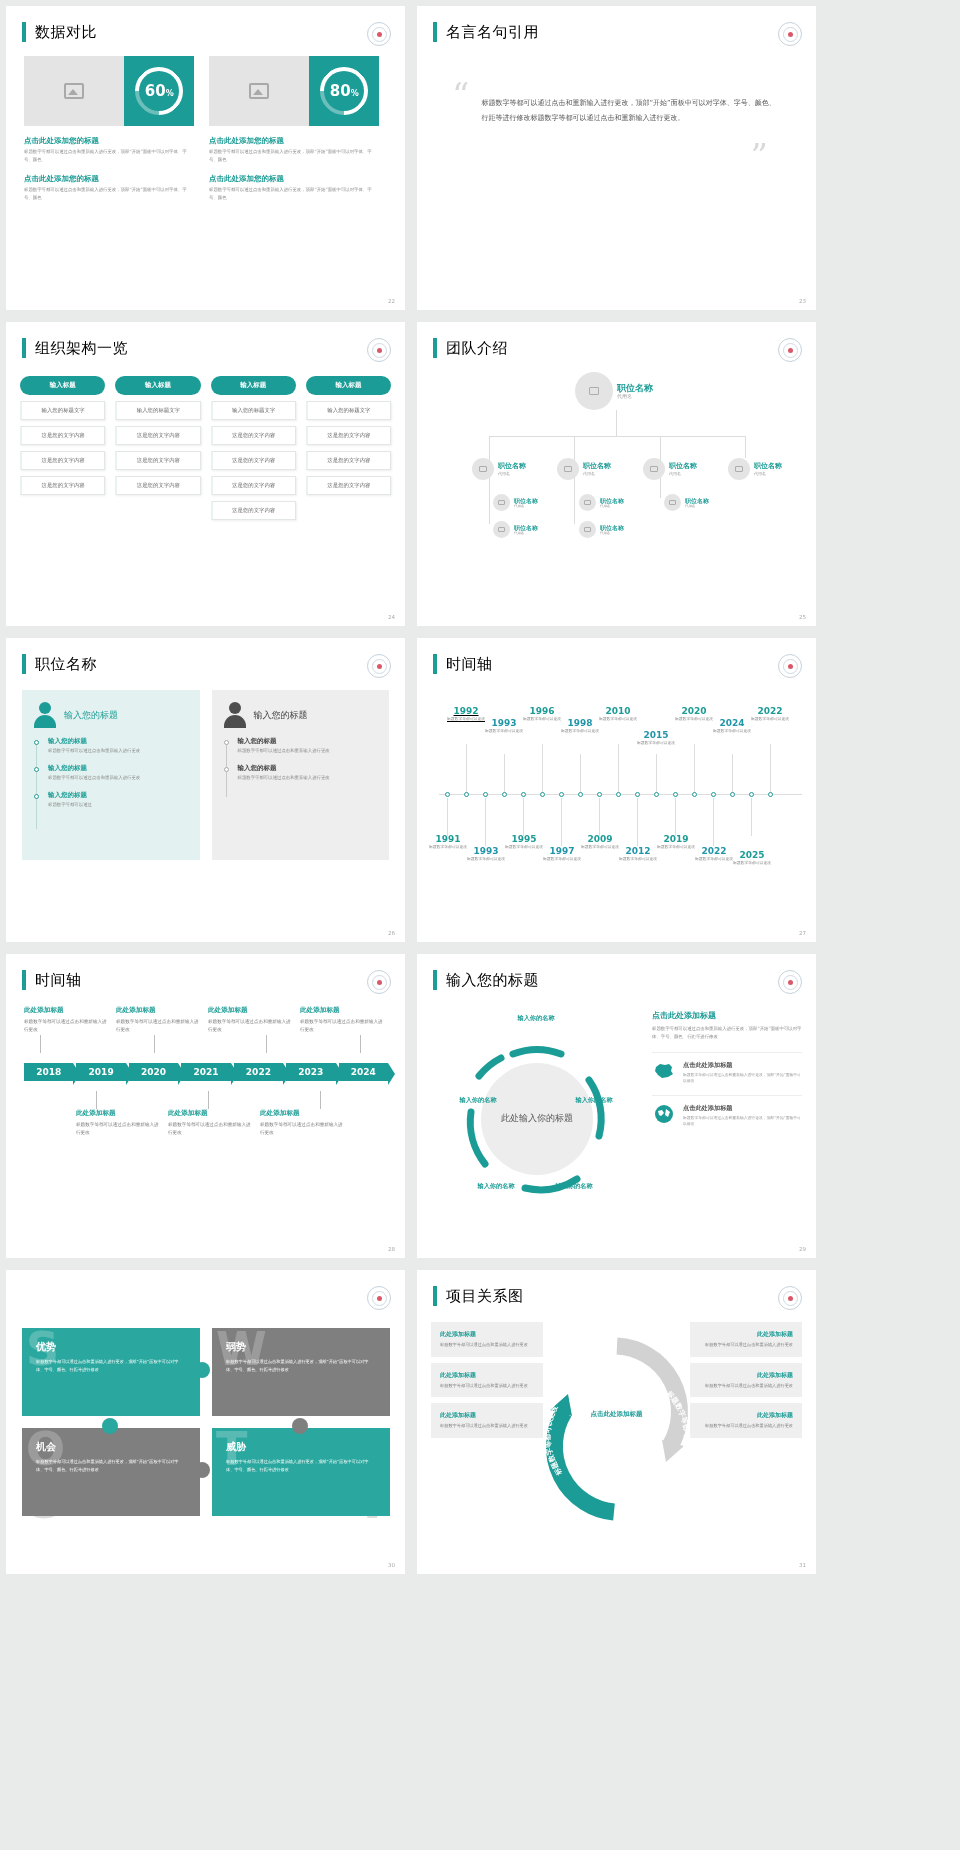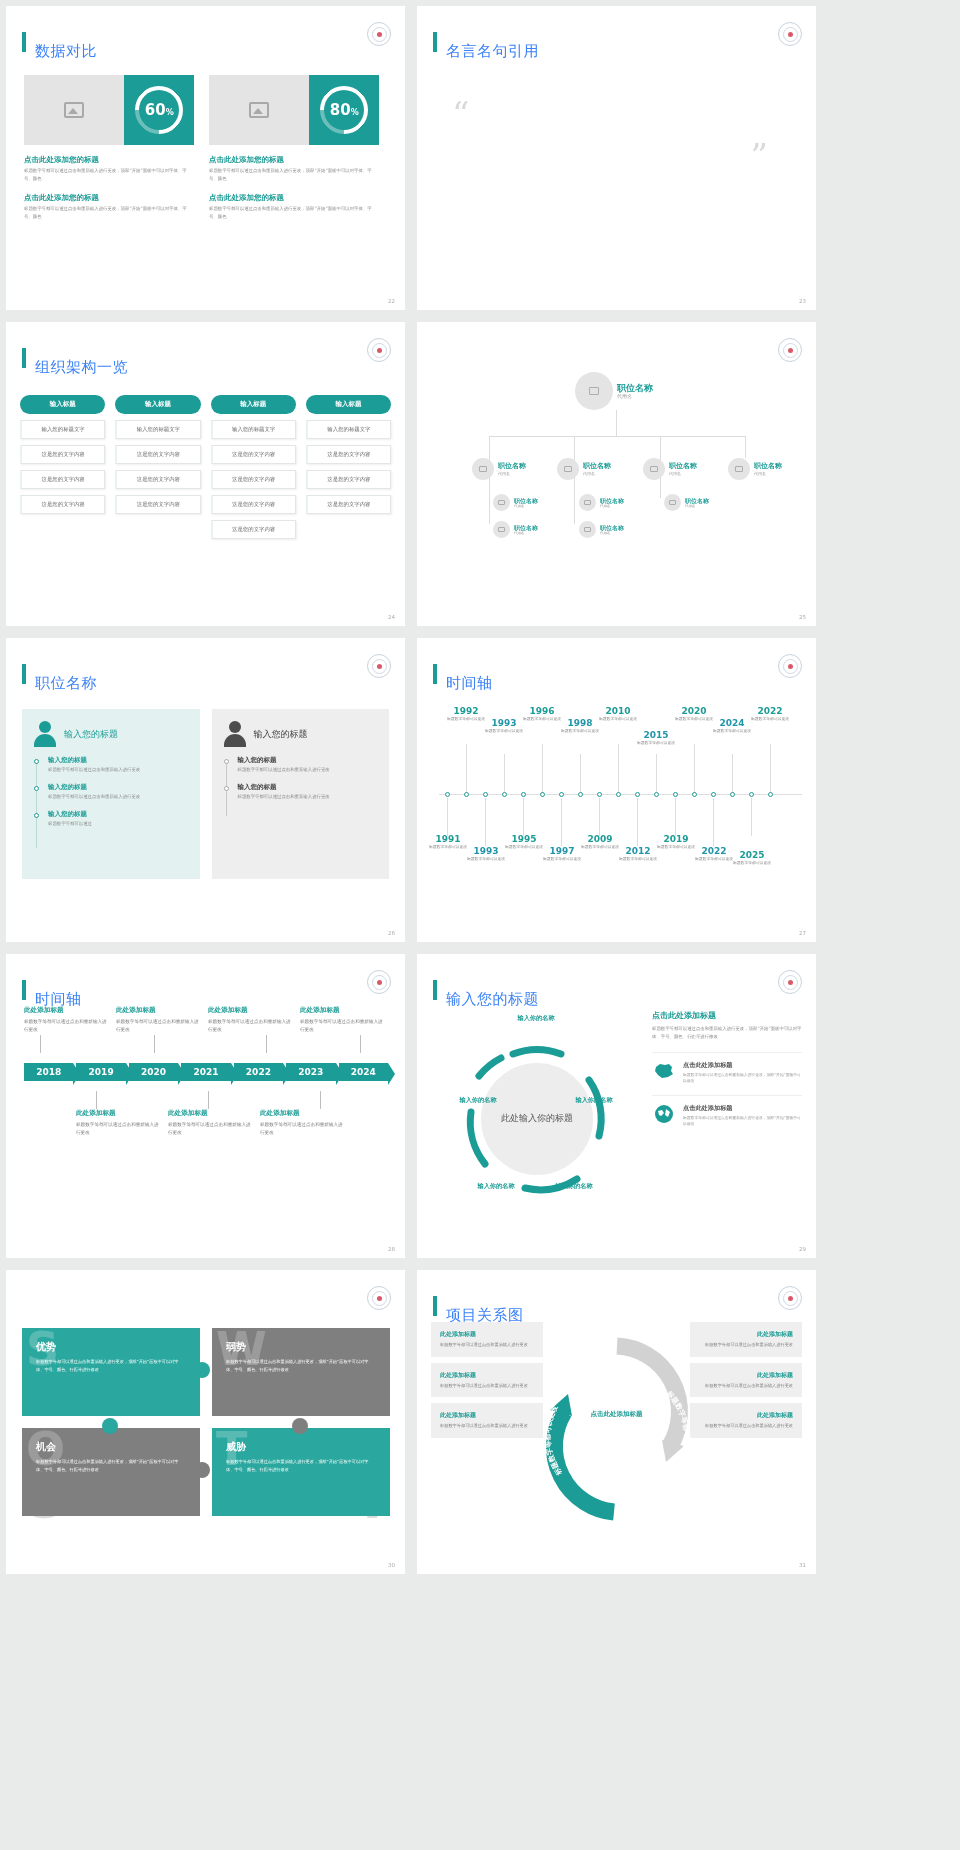--- a/index.html
+++ b/index.html
@@ -8,21 +8,21 @@
     background: #e9eaea;
     font-family: "DejaVu Sans", "Liberation Sans", sans-serif;
     overflow: hidden;
   }
   .grid { display: grid; grid-template-columns: 399px 399px; grid-auto-rows: 304px;
           column-gap: 12px; row-gap: 12px; padding: 6px 75px 6px 6px; }
   .slide { background:#fff; position:relative; overflow:hidden; }
   .slide-num { position:absolute; right:10px; bottom:6px; font-size:5.5px; color:#aaa; }
   .hdr { display:flex; align-items:center; padding:16px 0 0 16px; }
   .hdr .bar { width:4px; height:20px; background:#1c9c96; margin-right:9px; }
-  .hdr .t { font-size:15px; color:#3b82f6; letter-spacing:0.5px;margin-top:20px; }
+  .hdr .t { font-size:15px; color:#000000; letter-spacing:0.5px; }
   .logo { position:absolute; right:14px; top:16px; width:24px; height:24px; border-radius:50%;
           border:1px solid #c6d3dd; display:flex; align-items:center; justify-content:center; }
   .logo .inner { width:15px; height:15px; border-radius:50%; border:1px solid #cfd9e2;
           display:flex; align-items:center; justify-content:center; }
   .logo .dot { width:5px; height:5px; border-radius:50%; background:#d85a6a; }
   .teal { color:#1c9c96; }
   .ph-icon { width:20px; height:16px; border:2px solid #a9a9a9; border-radius:2px; position:relative; }
   .ph-icon::after { content:""; position:absolute; left:2px; bottom:2px; width:0;height:0;
         border-left:5px solid transparent;border-right:5px solid transparent;border-bottom:6px solid #a9a9a9;}
 
@@ -199,20 +199,21 @@
         <div class="bar"></div>
       <div class="t">名言名句引用</div>
       </div>
     <div class="logo">
         <div class="inner">
           <div class="dot"></div>
         </div>
       </div>
     <div class="quote-wrap">
       <div class="qmark">“</div>
+      <div class="qtext">标题数字等都可以通过点击和重新输入进行更改，顶部“开始”面板中可以对字体、字号、颜色、行距等进行修改标题数字等都可以通过点击和重新输入进行更改。</div>
     </div>
     <div class="qmark2">”</div>
     <div class="slide-num">23</div>
   </div>
 
   <div class="slide">
     <div class="hdr">
         <div class="bar"></div>
       <div class="t">组织架构一览</div>
       </div>
@@ -249,20 +250,24 @@
         <div class="org-cell">输入您的标题文字</div>
         <div class="org-cell">这是您的文字内容</div>
         <div class="org-cell">这是您的文字内容</div>
         <div class="org-cell">这是您的文字内容</div>
       </div>
     </div>
     <div class="slide-num">24</div>
   </div>
 
   <div class="slide">
+    <div class="hdr">
+        <div class="bar"></div>
+      <div class="t">团队介绍</div>
+      </div>
     <div class="logo">
         <div class="inner">
           <div class="dot"></div>
         </div>
       </div>
     <div class="team">
       <div class="tline" style="left:199px;top:46px;width:1px;height:26px;"></div>
       <div class="tline" style="left:72px;top:72px;width:256px;height:1px;"></div>
       <div class="tline" style="left:72px;top:72px;width:1px;height:22px;"></div>
       <div class="tline" style="left:157px;top:72px;width:1px;height:22px;"></div>
@@ -438,21 +443,21 @@
       <div class="t">时间轴</div>
       </div>
     <div class="logo">
         <div class="inner">
           <div class="dot"></div>
         </div>
       </div>
     <div class="tlwrap">
       <div class="tl27-axis"></div>
 
-      <div class="tl27-node" style="left:4px;top:10px;">
+      <div class="tl27-node" style="left:4px;top:10px;text-decoration:underline;">
         <div class="tl27-y">1992</div>
         <div class="tl27-t">标题数字等都可以更改</div>
         </div>
       <div class="tl27-node" style="left:42px;top:22px;">
         <div class="tl27-y blue">1993</div>
         <div class="tl27-t">标题数字等都可以更改</div>
         </div>
       <div class="tl27-node" style="left:80px;top:10px;">
         <div class="tl27-y">1996</div>
         <div class="tl27-t">标题数字等都可以更改</div>

